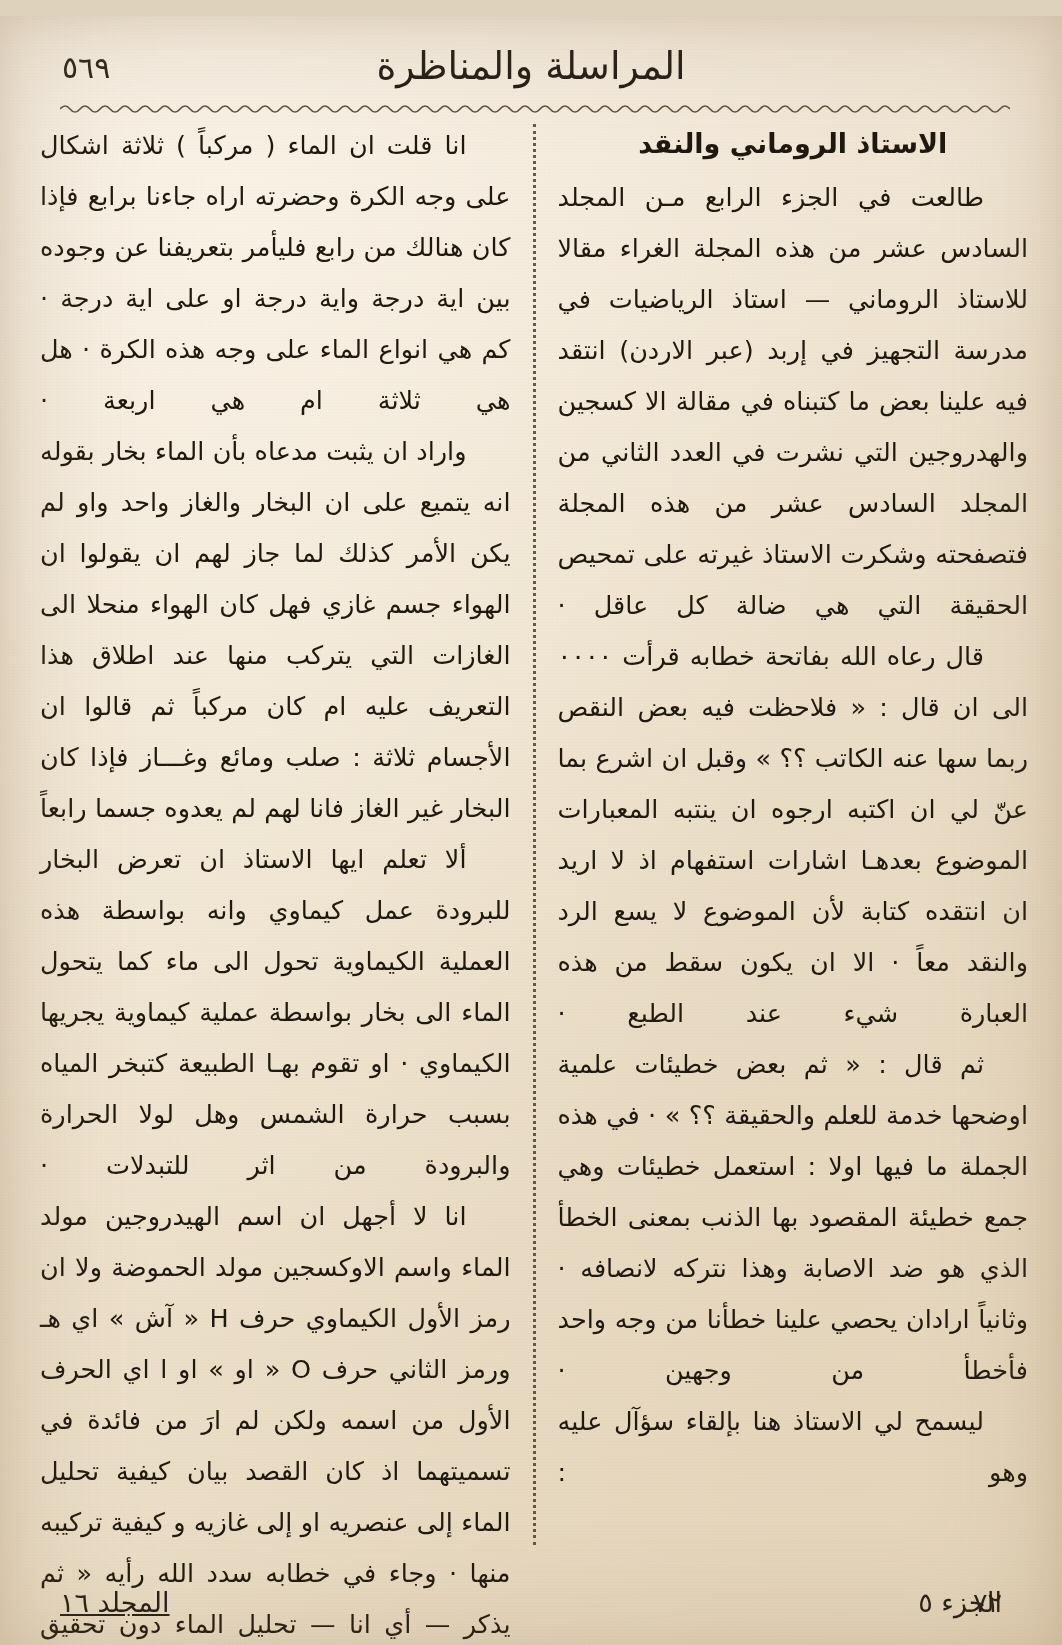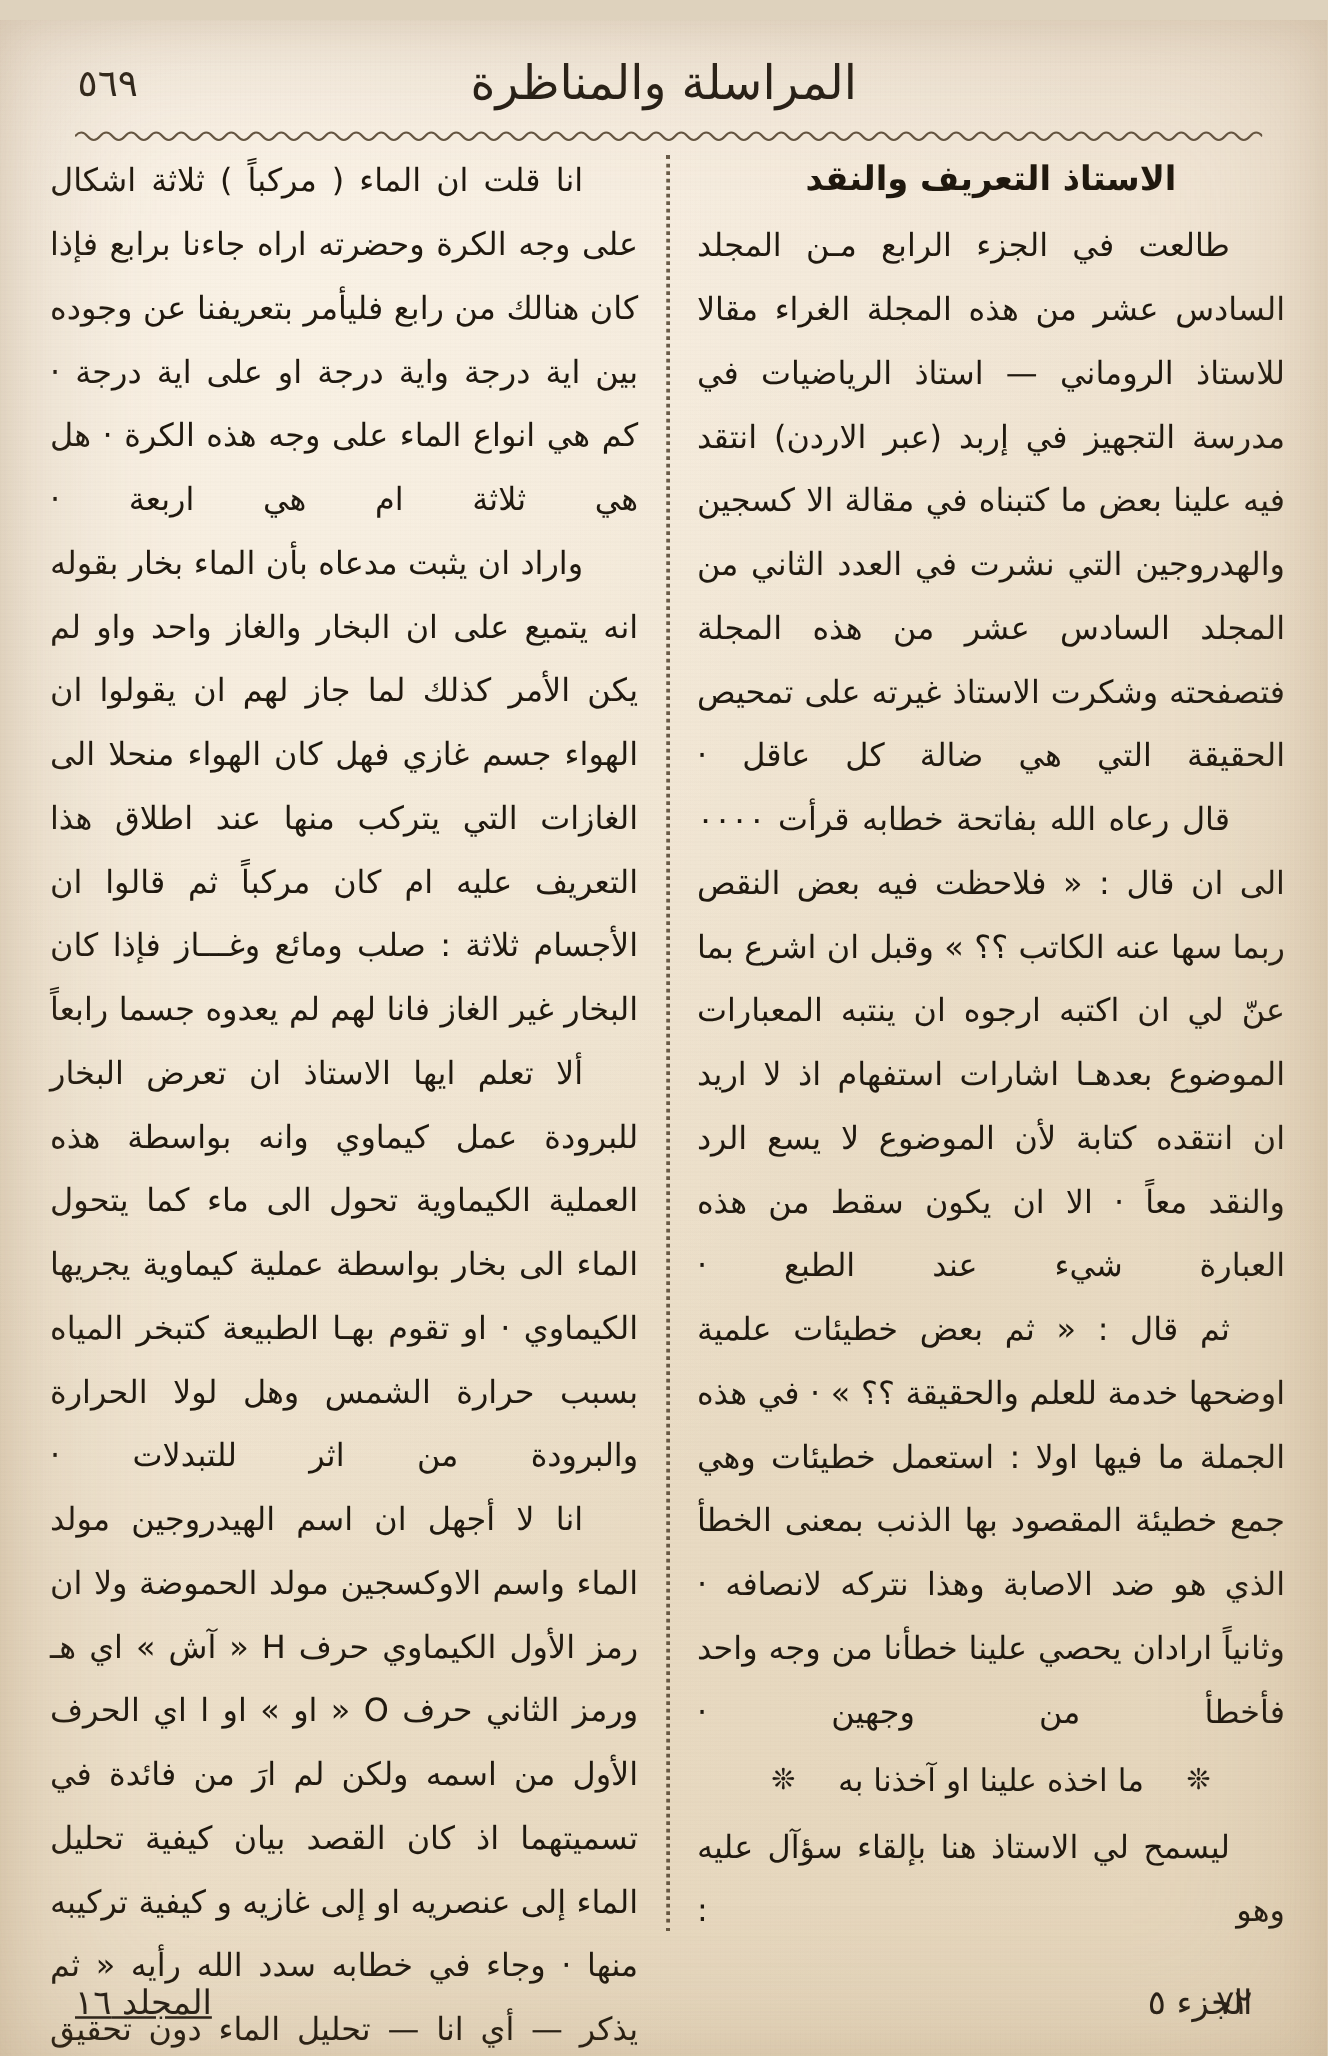--- a/index.html
+++ b/index.html
@@ -180,29 +180,26 @@
                T 610 9 T 620 9 T 630 9 T 640 9 T 650 9 T 660 9 T 670 9 T 680 9 T 690 9 T 700 9
                T 710 9 T 720 9 T 730 9 T 740 9 T 750 9 T 760 9 T 770 9 T 780 9 T 790 9 T 800 9
                T 810 9 T 820 9 T 830 9 T 840 9 T 850 9 T 860 9 T 870 9 T 880 9 T 890 9 T 900 9
                T 910 9 T 920 9 T 930 9 T 940 9 T 950 9" fill="none" stroke="#4a3a26" stroke-width="1.7" opacity="0.85"></path>
     </svg>
   </div>
 
   <div class="columns">
 
     <div class="col col-right">
-      <div class="art-title">الاستاذ التعريف والنقد</div>
+      <div class="art-title">الاستاذ الروماني والنقد</div>
 
       <p class="body">طالعت في الجزء الرابع مـن المجلد السادس عشر من هذه المجلة الغراء مقالا للاستاذ الروماني — استاذ الرياضيات في مدرسة التجهيز في إربد (عبر الاردن) انتقد فيه علينا بعض ما كتبناه في مقالة الا كسجين والهدروجين التي نشرت في العدد الثاني من المجلد السادس عشر من هذه المجلة فتصفحته وشكرت الاستاذ غيرته على تمحيص الحقيقة التي هي ضالة كل عاقل ·</p>
       <p class="body">قال رعاه الله بفاتحة خطابه قرأت ٠٠٠٠ الى ان قال : « فلاحظت فيه بعض النقص ربما سها عنه الكاتب ؟؟ » وقبل ان اشرع بما عنّ لي ان اكتبه ارجوه ان ينتبه المعبارات الموضوع بعدهـا اشارات استفهام اذ لا اريد ان انتقده كتابة لأن الموضوع لا يسع الرد والنقد معاً · الا ان يكون سقط من هذه العبارة شيء عند الطبع ·</p>
       <p class="body">ثم قال : « ثم بعض خطيئات علمية اوضحها خدمة للعلم والحقيقة ؟؟ » · في هذه الجملة ما فيها اولا : استعمل خطيئات وهي جمع خطيئة المقصود بها الذنب بمعنى الخطأ الذي هو ضد الاصابة وهذا نتركه لانصافه · وثانياً ارادان يحصي علينا خطأنا من وجه واحد فأخطأ من وجهين ·</p>
 
-      <div class="ornament-line">
-        <span class="ornament">❊</span><span>ما اخذه علينا او آخذنا به</span><span class="ornament">❊</span>
-      </div>
 
       <p class="body">ليسمح لي الاستاذ هنا بإلقاء سؤآل عليه وهو :</p>
     </div>
 
     <div class="divider"></div>
 
     <div class="col col-left">
       <p class="body">انا قلت ان الماء ( مركباً ) ثلاثة اشكال على وجه الكرة وحضرته اراه جاءنا برابع فإذا كان هنالك من رابع فليأمر بتعريفنا عن وجوده بين اية درجة واية درجة او على اية درجة ·</p>
       <p class="body cont">كم هي انواع الماء على وجه هذه الكرة · هل هي ثلاثة ام هي اربعة ·</p>
       <p class="body">واراد ان يثبت مدعاه بأن الماء بخار بقوله انه يتميع على ان البخار والغاز واحد واو لم يكن الأمر كذلك لما جاز لهم ان يقولوا ان الهواء جسم غازي فهل كان الهواء منحلا الى الغازات التي يتركب منها عند اطلاق هذا التعريف عليه ام كان مركباً ثم قالوا ان الأجسام ثلاثة : صلب ومائع وغـــاز فإذا كان البخار غير الغاز فانا لهم لم يعدوه جسما رابعاً</p>

